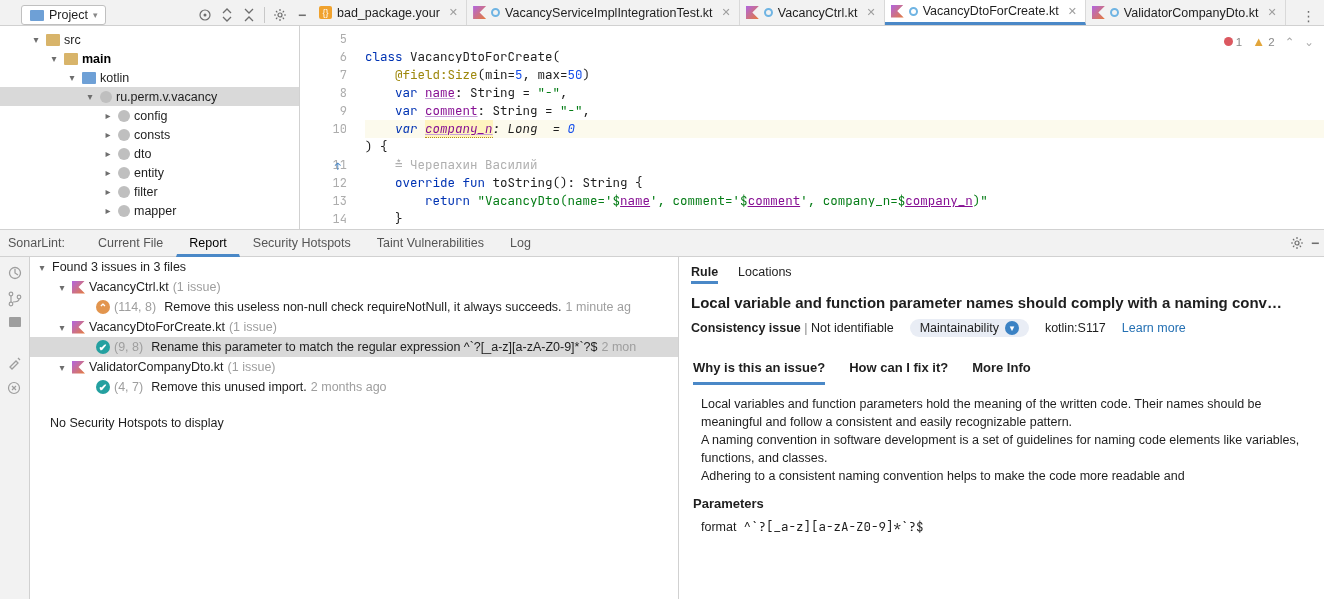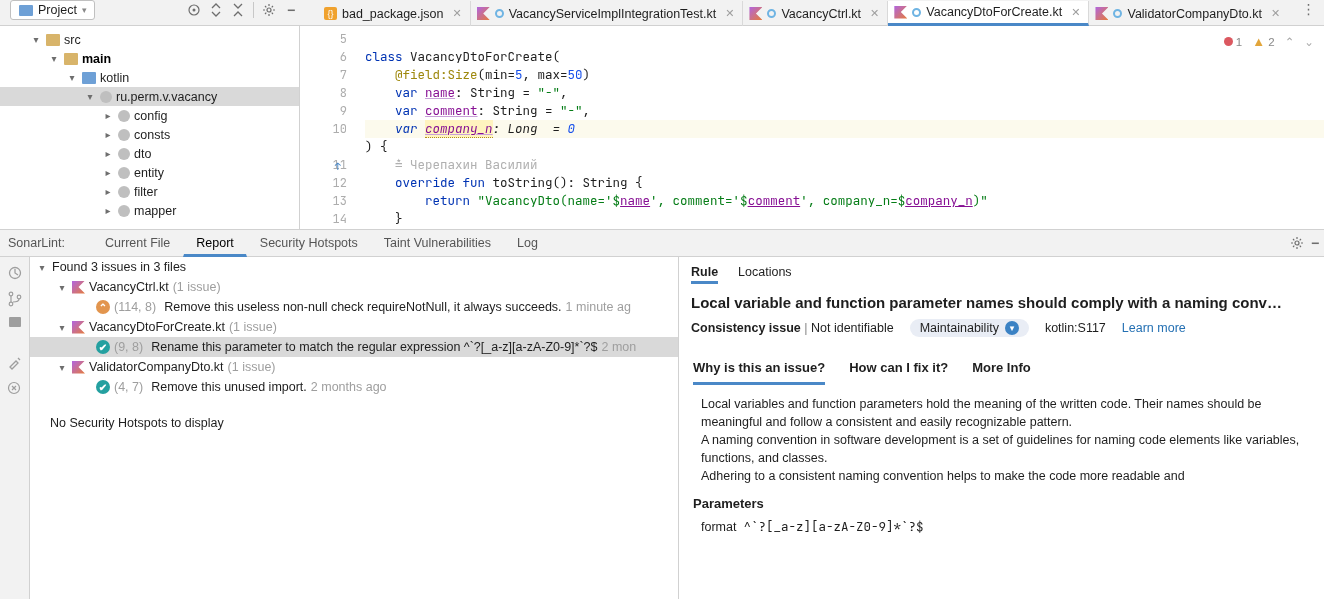--- a/index.html
+++ b/index.html
@@ -31,26 +31,26 @@
     color: var(--text);
     background: var(--bg);
     width: 1324px;
     height: 599px;
     overflow: hidden;
     display: flex;
     flex-direction: column;
   }
   .toolbar {
     display: flex;
-    align-items: flex-start;
+    align-items: flex-end;
     height: 26px;
     background: var(--panel-bg);
     border-bottom: 1px solid var(--border);
-    gap: 18px;
-    padding: 0 6px 0 10px;
+    gap: 2px;
+    padding: 0 6px 0 21px;
   }
   .toolbar-left { display:flex; align-items:center; gap:4px; flex:0 0 290px; }
   .toolbar .proj-btn {
     display:flex; align-items:center; gap:5px;
     border:1px solid #c0c0c0; background:#fff; padding:1px 8px; border-radius:3px;
     font-size:12.5px; height:20px;
   }
   .icon-action { width:18px; height:18px; display:flex; align-items:center; justify-content:center; color:#6e6e6e; border-radius:3px;}
   .tabs { display:flex; align-items:flex-end; overflow:hidden; flex:1; height:26px; }
   .tab {
@@ -95,21 +95,21 @@
   .hl-line { background:#fcfaed; display:inline-block; width:100%;font-style:italic;}
   .warn-squiggle { background:#fff3bf; border-bottom:1px dotted #b0901c;}
   .marks { position:absolute; right:10px; top:8px; display:flex; gap:10px; align-items:center; font-size:11.5px; color:#888;}
   .dot-red { width:9px;height:9px;border-radius:50%;background:#db5860; display:inline-block;}
   .tri-warn { color:#e2a53a; font-size:13px;}
 
   .bottom { border-top:1px solid var(--border); background:var(--panel-bg); display:flex; flex-direction:column; flex:0 0 auto; }
   .btabs { display:flex; align-items:center; height:26px; gap:0; padding-left:8px;}
   .btab { padding:4px 12px; font-size:12.5px; color:#555; border:1px solid transparent; position:relative;}
   .btab.active { border-top:1px solid transparent; border-bottom:3px solid #4a88c7; color:#000;}
-  .btab-label { font-size:12.5px; margin-right:27px; color:#555;}
+  .btab-label { font-size:12.5px; margin-right:20px; color:#555;}
   .btabs .spacer { flex:1;}
   .bpanel { display:flex; flex:1; min-height:0; background:#fff; border-top:1px solid var(--border);}
   .stripe { width:30px; background:#f2f2f2; border-right:1px solid var(--border); display:flex; flex-direction:column; align-items:center; gap:10px; padding-top:8px;}
   .stripe .sic { width:16px;height:16px; color:#9e9e9e;}
   .issues { flex:0 0 648px; overflow:hidden; background:#fff;}
   .irow { display:flex; align-items:center; gap:4px; height:20px; padding-left:6px;}
   .irow .tw { width:12px; font-size:10px; color:#6e6e6e; text-align:center;}
   .irow .fcount { color:#9e9e9e;}
   .irow.sel { background:var(--row-sel);}
   .badge { width:14px;height:14px;border-radius:50%; display:inline-flex; align-items:center; justify-content:center; color:#fff; font-size:10px; font-weight:bold;}
@@ -169,21 +169,21 @@
           <circle cx="7" cy="7" r="2" fill="none" stroke="#6e6e6e" stroke-width="1.2"></circle>
           <path d="M7 1v2M7 11v2M1 7h2M11 7h2M3 3l1.3 1.3M9.7 9.7L11 11M11 3L9.7 4.3M4.3 9.7L3 11" stroke="#6e6e6e" stroke-width="1.2"></path>
         </svg>
       </div>
     <div class="icon-action" style="font-size:14px;font-weight:bold;color:#6e6e6e;">−</div>
   </div>
 
   <div class="tabs" id="tabs-host">
       <div class="tab">
         <span class="fi fi-json">{}</span>
-        <span>bad_package.json</span>
+        <span>bad_package.your</span>
         <span class="close">✕</span>
       </div>
       <div class="tab">
         <span class="fi fi-kt"></span>
         <span class="ring"></span>
         <span>VacancyServiceImplIntegrationTest.kt</span>
         <span class="close">✕</span>
       </div>
       <div class="tab">
         <span class="fi fi-kt"></span>

